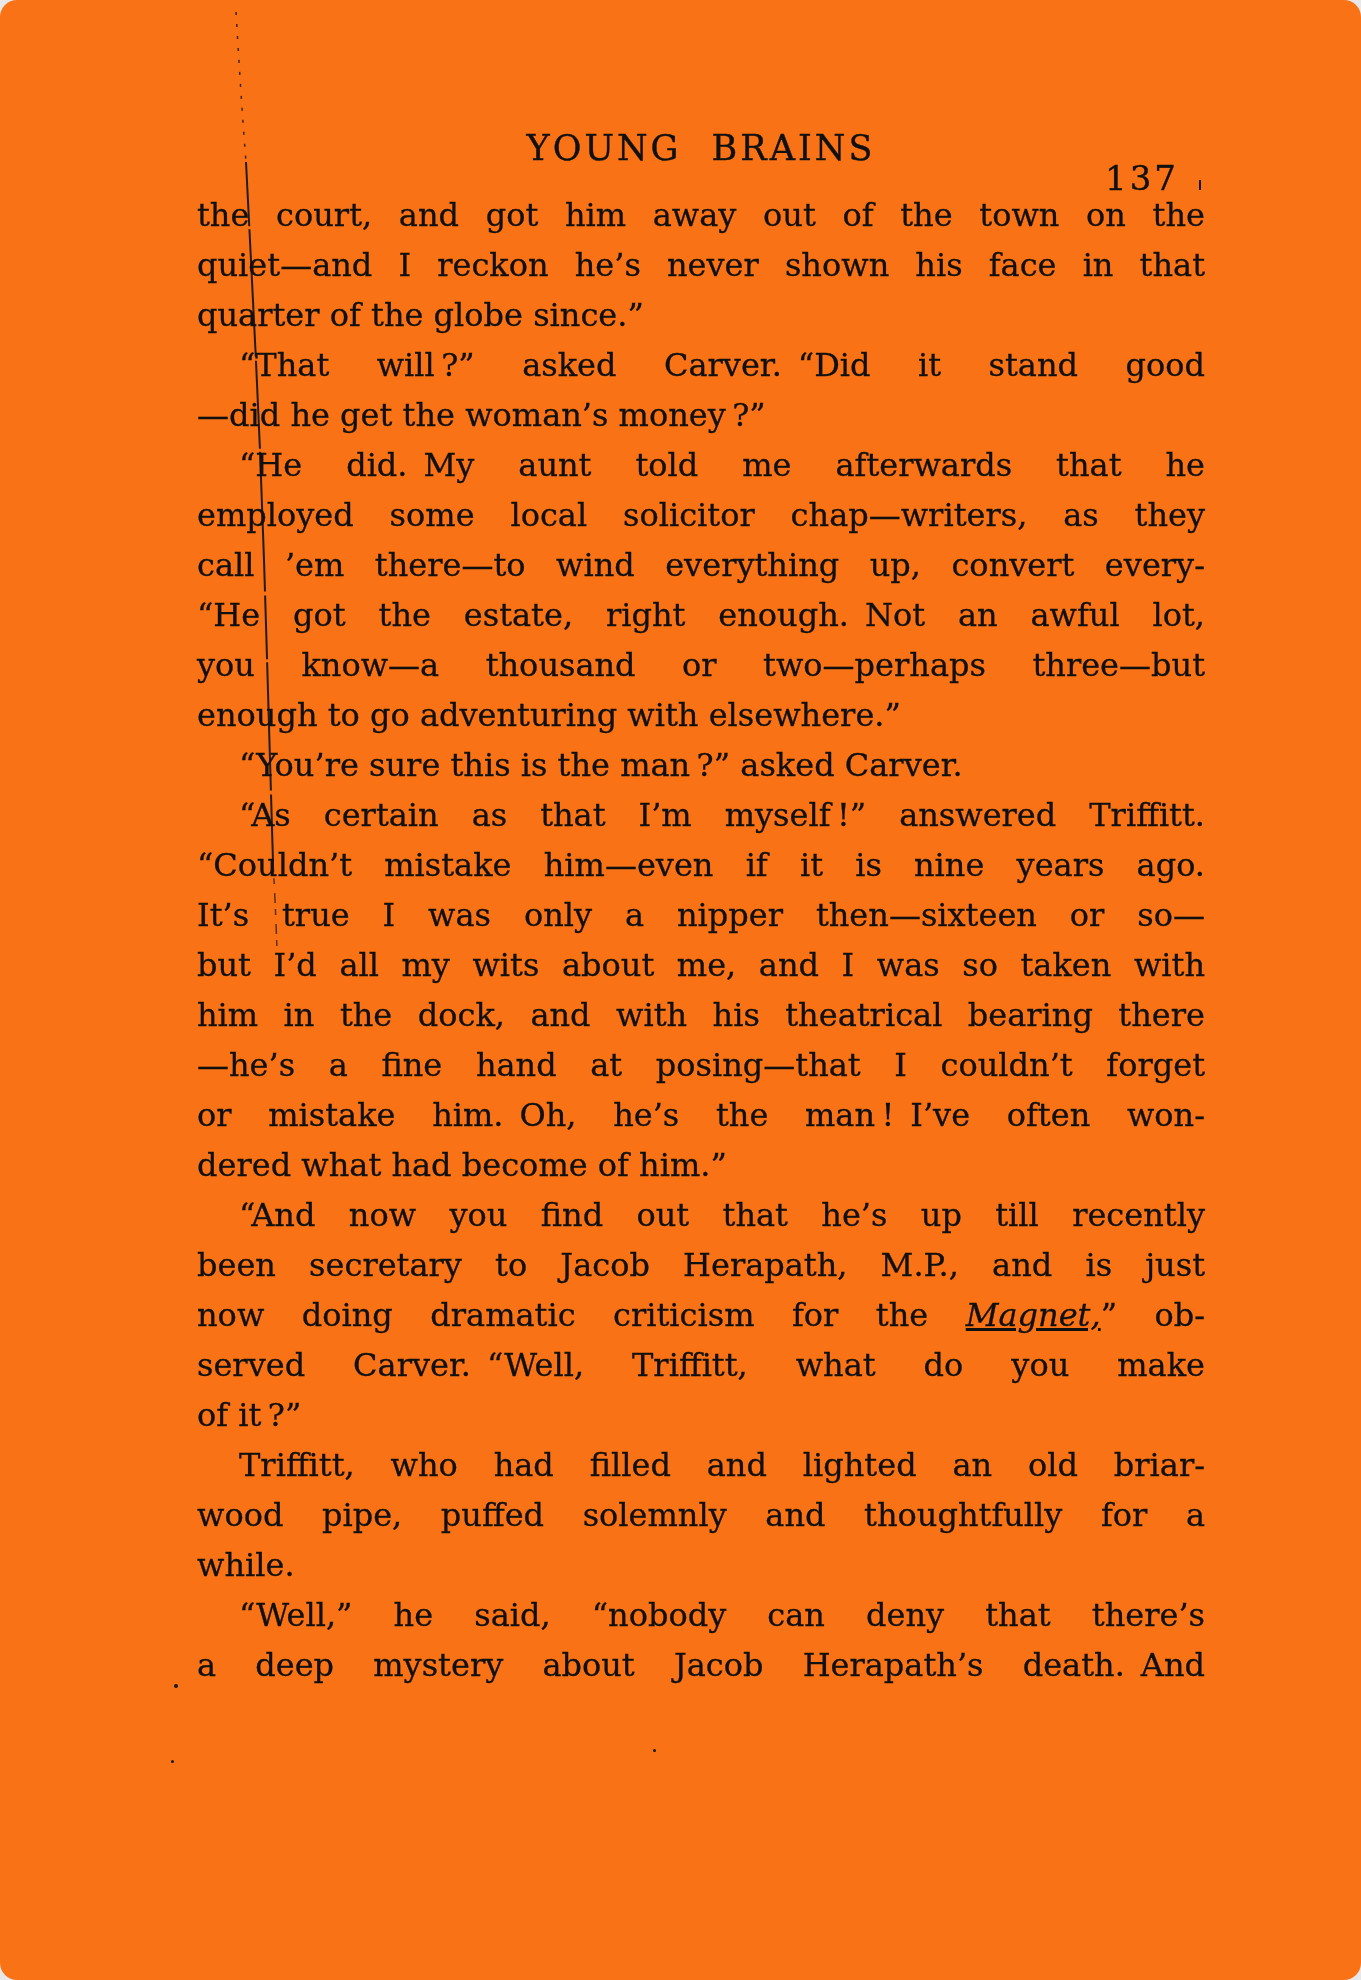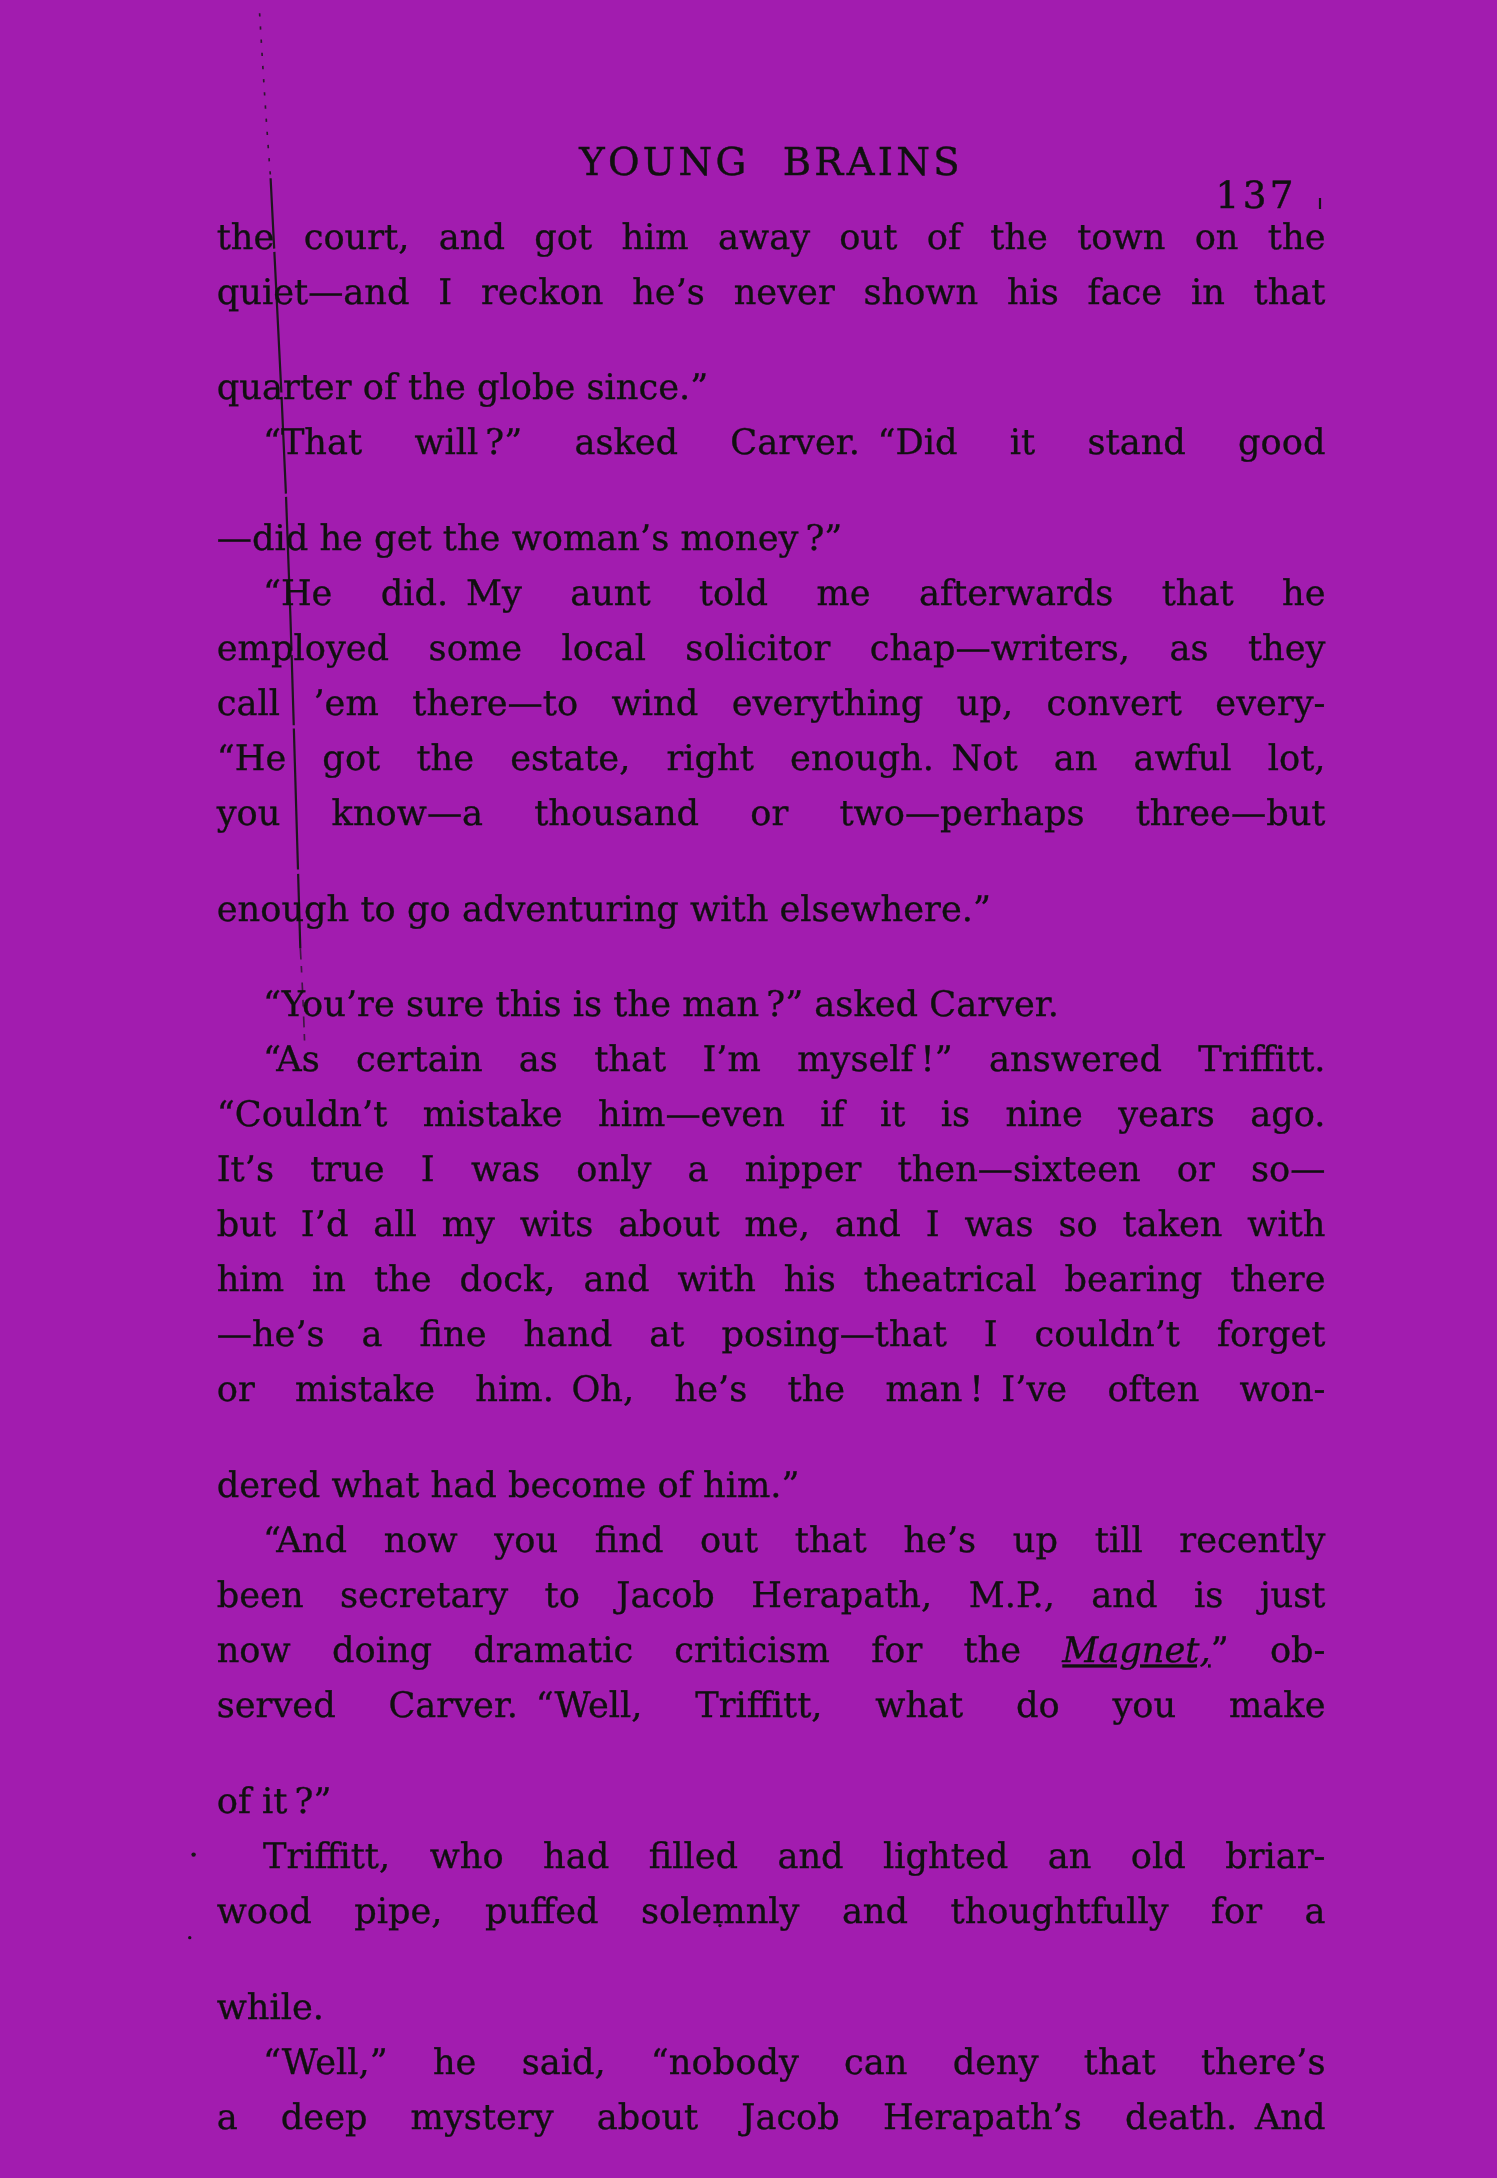--- a/index.html
+++ b/index.html
@@ -1,22 +1,23 @@
 <!DOCTYPE html>
 <html><head>
 <meta charset="utf-8">
 <style>
   html,body{margin:0;padding:0;background:#e8e8e8;}
   .page{
     position:relative;
     width:1361px;height:1980px;
-    background:#a21caf;
+    background:#f97316;
     overflow:hidden;
     font-family:"DejaVu Serif","Liberation Serif",serif;
     color:#101010;
+    border-radius:17px;
   }
   .header{position:absolute;left:197px;top:126px;width:1008px;height:48px;}
   .running-title{
     position:absolute;left:0;right:0;top:0;
     text-align:center;
     font-size:35px;line-height:44px;
     letter-spacing:3px;word-spacing:16px;
     -webkit-text-stroke:0.4px #101010;
   }
   .page-number{
@@ -29,21 +30,21 @@
     font-size:32px;line-height:50px;
     -webkit-text-stroke:0.3px #101010;
   }
   .line{
     text-align:justify;
     text-align-last:justify;
     box-sizing:border-box;
     height:50px;
     white-space:nowrap;
   }
-  .line.last{text-align-last:left;margin-top:37px;}
+  .line.last{text-align-last:left;}
   .line.indent{padding-left:42px;}
   .it{font-style:italic;text-decoration:underline;}
   .crease{position:absolute;left:0;top:0;pointer-events:none;}
   .speck{position:absolute;background:#161616;border-radius:50%;}
   .tick{position:absolute;background:#161616;}
 </style>
 </head>
 <body>
 
 <div class="page">

